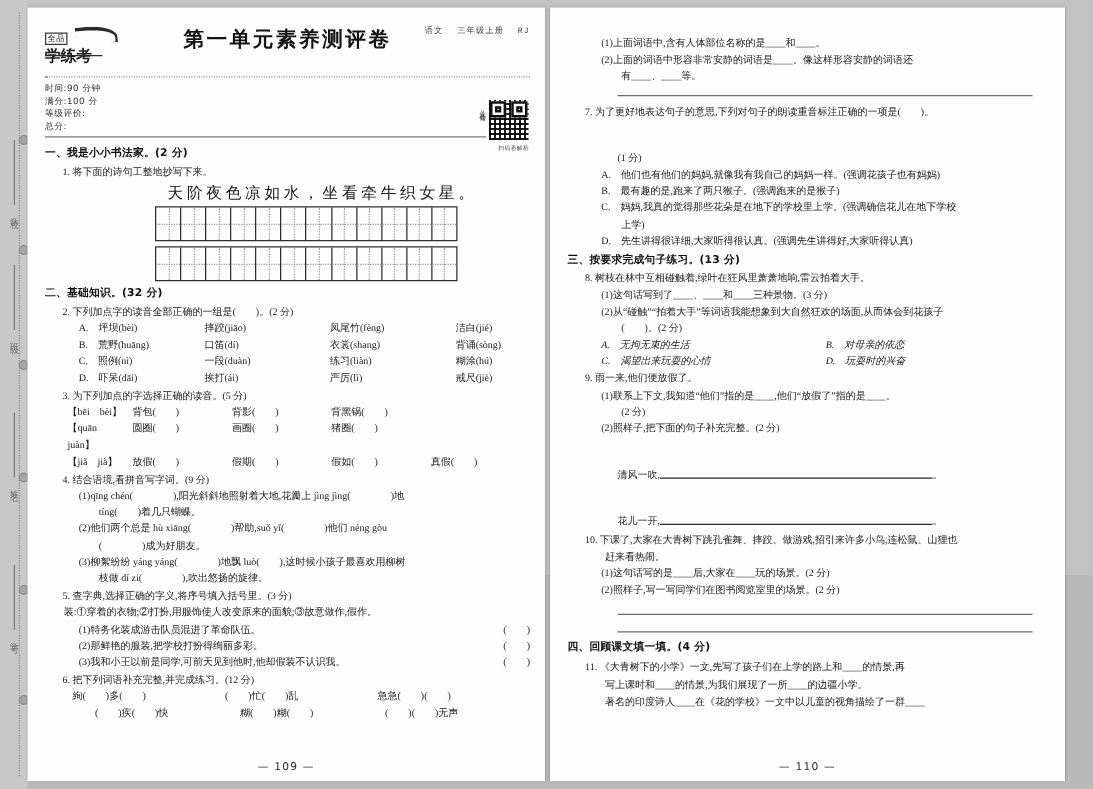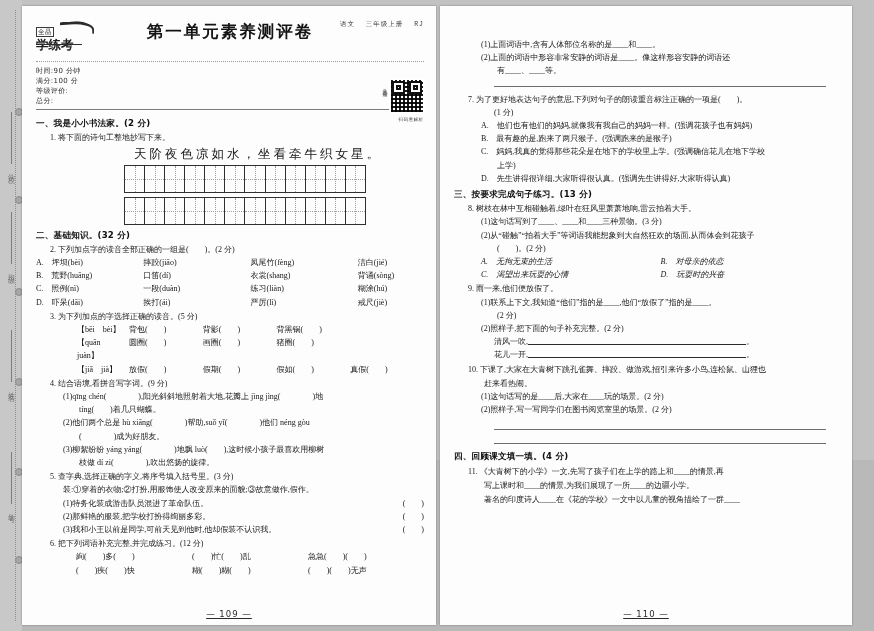--- a/index.html
+++ b/index.html
@@ -91,29 +91,29 @@
   .infobar-rule{margin:0 12px 0 14px;border-top:1px solid #7b7b7b;}
 
   
   .body{padding:4px 12px 0 14px;font-size:8px;color:#181818;line-height:13.2px;}
   .sec{
     font-weight:bold;font-size:8.6px;margin:3px 0 1px 0;letter-spacing:.2px;
     font-family:"DejaVu Sans","Liberation Sans",sans-serif;color:#0f0f0f;
   }
   .q{margin-left:14px;text-indent:-13px;padding-left:13px;margin-top:1px;}
   .sub{margin-left:27px;text-indent:-13px;padding-left:13px;}
-  .cont{margin-left:40px;}
-  .opts{display:flex;gap:41px;}
+  .cont{margin-left:40px;margin-top:24px;}
+  .opts{display:flex;margin-left:27px;gap:41px;}
   .opts>div{flex:1;}
   .opts2{display:flex;margin-left:27px;}
   .opts2>div{width:50%;font-style:italic;}
-  .stem{margin-left:27px;}
+  .stem{margin-left:15px;}
   .idiom{margin-left:27px;display:flex;}
   .idiom>div{flex:1;}
-  .pyrow{margin-left:41px;display:flex;}
+  .pyrow{margin-left:18px;display:flex;}
   .pylab{width:52px;}
   .pyrow .cell{flex:1;}
   .rt{float:right;}
 
   
   .poem{
     text-align:center;font-size:12.5px;letter-spacing:3px;margin:3px 0 4px 56px;
     font-family:"DejaVu Serif","Liberation Serif",serif;color:#171717;
   }
   
@@ -148,21 +148,20 @@
     position:absolute;right:0;bottom:-8px;width:34px;text-align:center;font-size:4.6px;color:#4a4a4a;
     font-family:"DejaVu Sans","Liberation Sans",sans-serif;letter-spacing:.4px;
   }
 
   .blank{display:inline-block;border-bottom:1px solid #2b2b2b;height:8px;vertical-align:-1px;}
   .longline{border-bottom:1px solid #6d6d6d;height:1px;margin:7px 14px 6px 40px;}
   .pagenum{
     position:absolute;bottom:6px;left:0;right:0;text-align:center;
     font-size:8.5px;color:#2a2a2a;letter-spacing:1px;
     font-family:"DejaVu Sans","Liberation Sans",sans-serif;
-    text-decoration:underline;
   }
 </style>
 </head>
 <body>
 
 <div class="scan">
 
   <div class="seal">
     <div class="seal-dash"></div>
     <div class="seal-dot" style="top:108px"></div>
@@ -325,37 +324,37 @@
       <div class="sub">
         <span>(2)那鲜艳的服装,把学校打扮得绚丽多彩。</span>
         <span class="rt">(　　)</span>
       </div>
       <div class="sub">
         <span>(3)我和小王以前是同学,可前天见到他时,他却假装不认识我。</span>
         <span class="rt">(　　)</span>
       </div>
 
       <div class="q">6. 把下列词语补充完整,并完成练习。(12 分)</div>
-      <div class="idiom" style="margin-left:40px">
+      <div class="idiom" style="margin-left:22px">
         <div>絢(　　)多(　　)</div>
         <div>(　　)忙(　　)乱</div>
         <div>急急(　　)(　　)</div>
       </div>
       <div class="idiom" style="margin-left:40px">
         <div>(　　)疾(　　)快</div>
         <div>糊(　　)糊(　　)</div>
         <div>(　　)(　　)无声</div>
       </div>
     </div>
 
     <div class="pagenum">— 109 —</div>
   </div>
 
   <div class="page page-right">
-    <div class="body" style="padding-top:32px">
+    <div class="body" style="padding-top:22px">
 
       <div class="sub">(1)上面词语中,含有人体部位名称的是____和____。</div>
       <div class="sub">(2)上面的词语中形容非常安静的词语是____。像这样形容安静的词语还</div>
       <div class="sub">　　有____、____等。</div>
       <div class="longline"></div>
 
       <div class="q">7. 为了更好地表达句子的意思,下列对句子的朗读重音标注正确的一项是(　　)。</div>
       <div class="cont">(1 分)</div>
       <div class="sub">A.　他们也有他们的妈妈,就像我有我自己的妈妈一样。(强调花孩子也有妈妈)</div>
       <div class="sub">B.　最有趣的是,跑来了两只猴子。(强调跑来的是猴子)</div>

